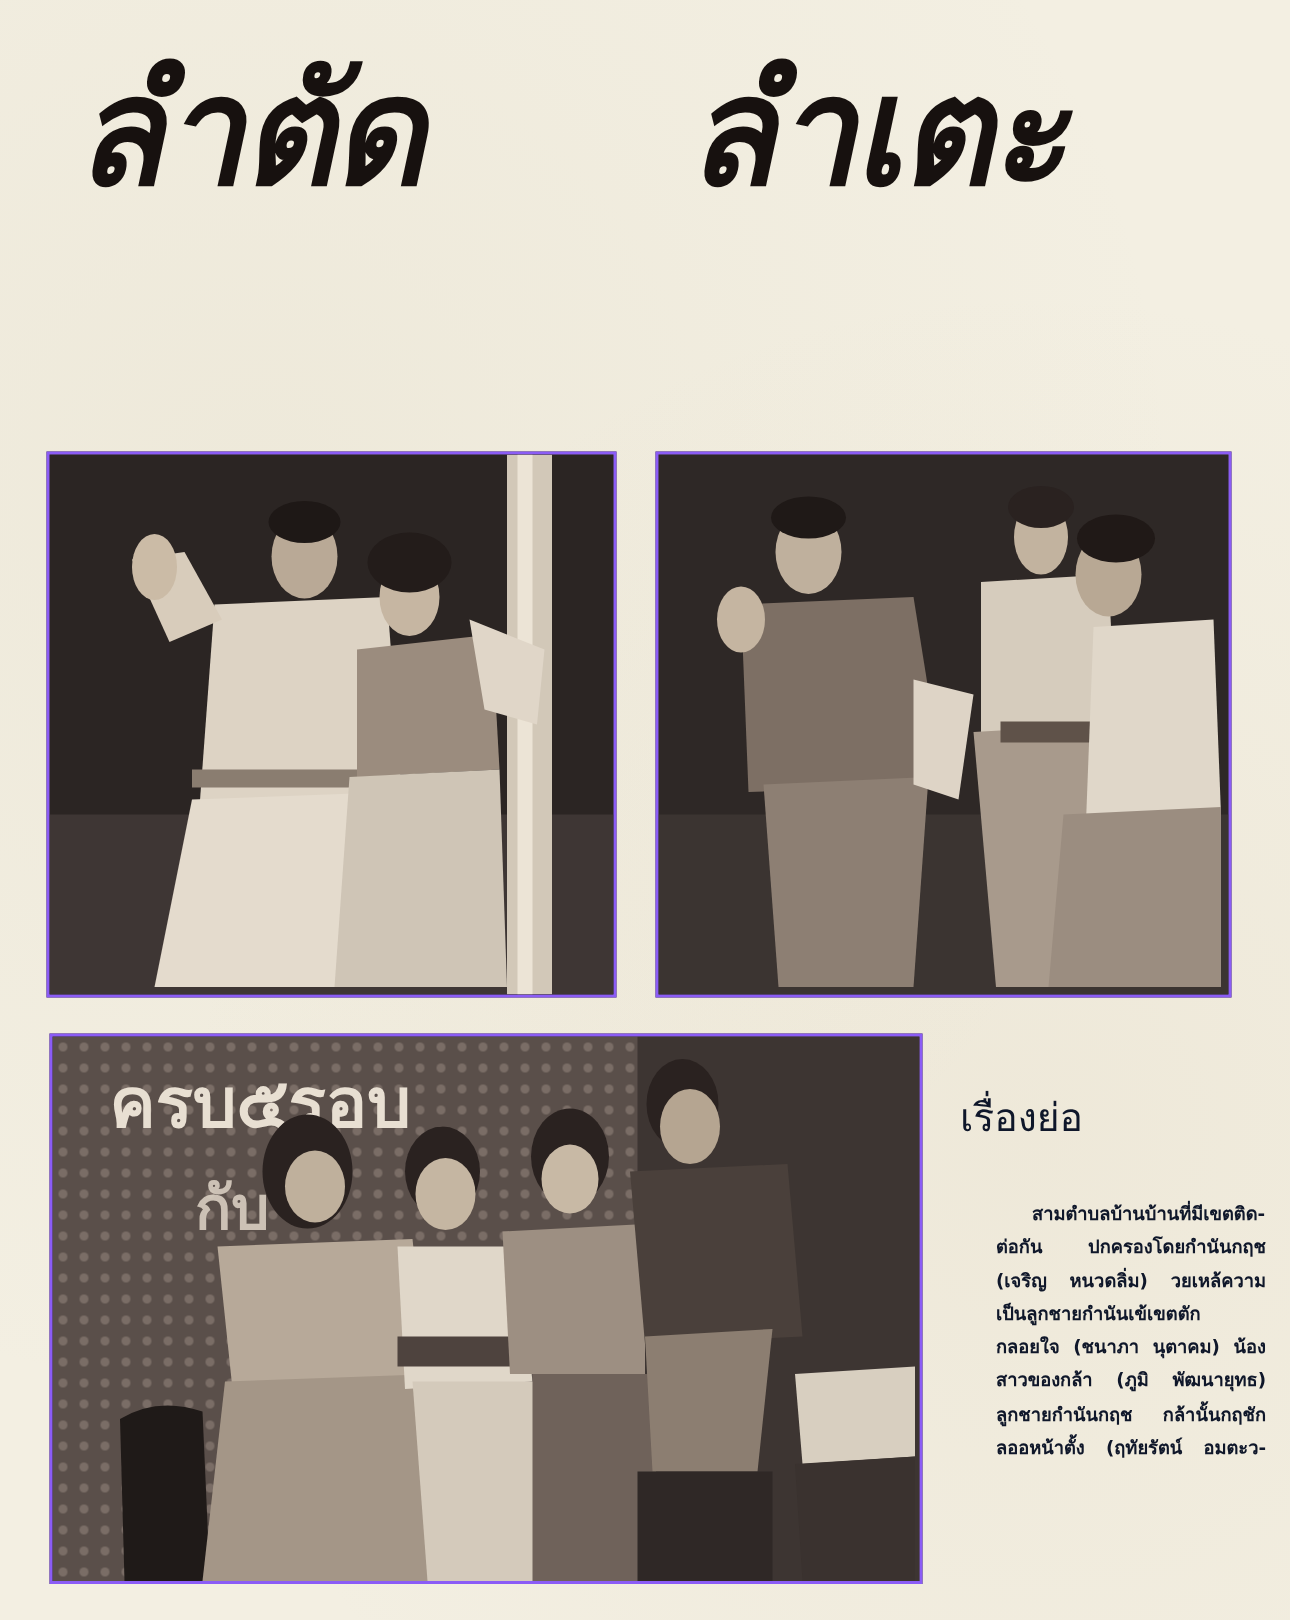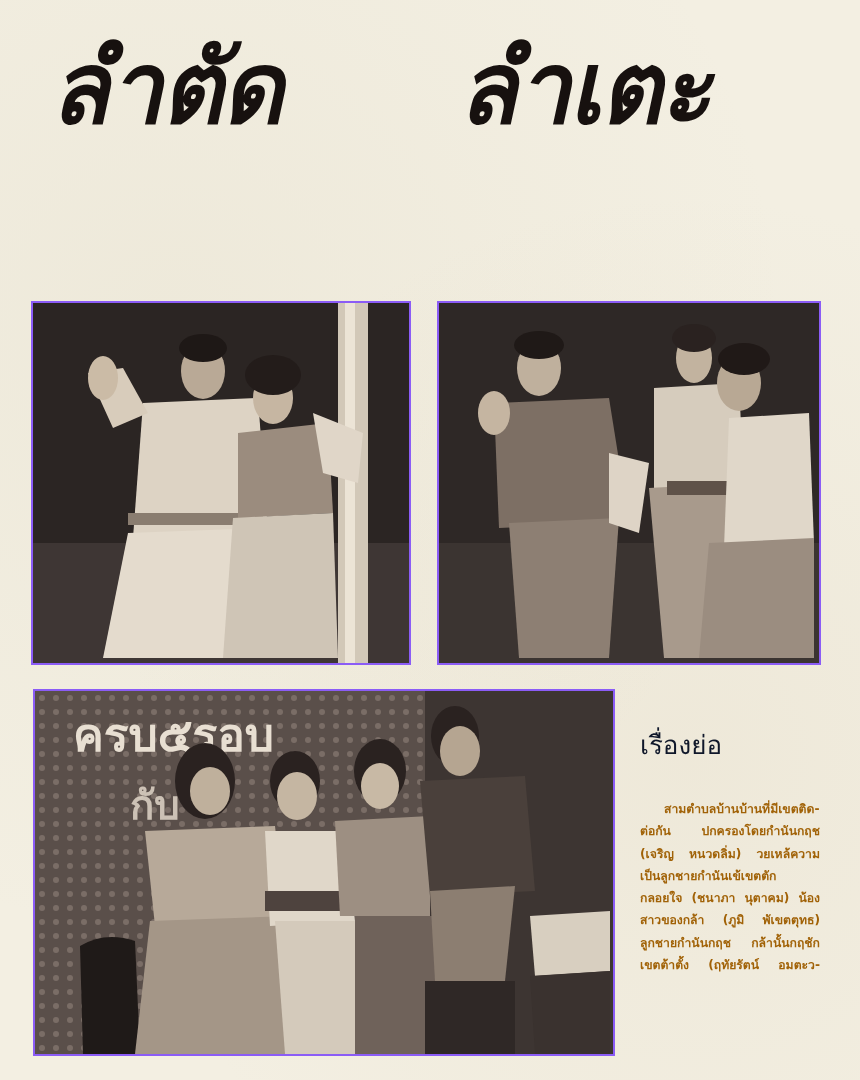--- a/index.html
+++ b/index.html
@@ -23,23 +23,23 @@
     position:absolute; border:2px solid #8b5cf6;
     overflow:hidden;
     background:#3a3230;
   }
   .photo svg { display:block; width:100%; height:100%; }
   .heading {
     position:absolute; left:640px; top:677px;
     font-family:"DejaVu Serif", serif; font-size:26px; color:#0f172a;margin-top:47px;
   }
   .synopsis {
-    position:absolute; left:640px; top:798px; width:180px;
+    position:absolute; left:664px; top:798px; width:180px;
     font-family:"DejaVu Sans", sans-serif; font-weight:bold;
-    font-size:12.2px; line-height:22.3px; color:#a16207;
+    font-size:12.2px; line-height:22.3px; color:#0f172a;
     text-align:justify; text-align-last:justify;
   }
   .synopsis .line { display:block; white-space:nowrap; text-align:justify; }
   .indent { padding-left:24px; }
 </style>
 </head>
 <body>
 
 <div>
   <span class="title-word" style="left:58px;">ลำตัด</span>
@@ -138,16 +138,16 @@
 </div>
 
 <div class="heading">เรื่องย่อ</div>
 
 <div class="synopsis">
   <span class="line indent">สามตำบลบ้านบ้านที่มีเขตติด-</span>
   <span class="line">ต่อกัน   ปกครองโดยกำนันกฤช</span>
   <span class="line">(เจริญ  หนวดลิ่ม)  วยเหล้ความ</span>
   <span class="line">เป็นลูกชายกำนันเข้เขตตัก</span>
   <span class="line">กลอยใจ  (ชนาภา  นุตาคม)  น้อง</span>
-  <span class="line">สาวของกล้า   (ภูมิ  พัเขตตุทธ)</span>
+  <span class="line">สาวของกล้า   (ภูมิ  พัฒนายุทธ)</span>
   <span class="line">ลูกชายกำนันกฤช  กล้านั้นกฤชัก</span>
-  <span class="line">เขตต้าตั้ง   (ฤทัยรัตน์  อมตะว-</span>
+  <span class="line">ลออหน้าตั้ง   (ฤทัยรัตน์  อมตะว-</span>
 </div>
 
 </body></html>

